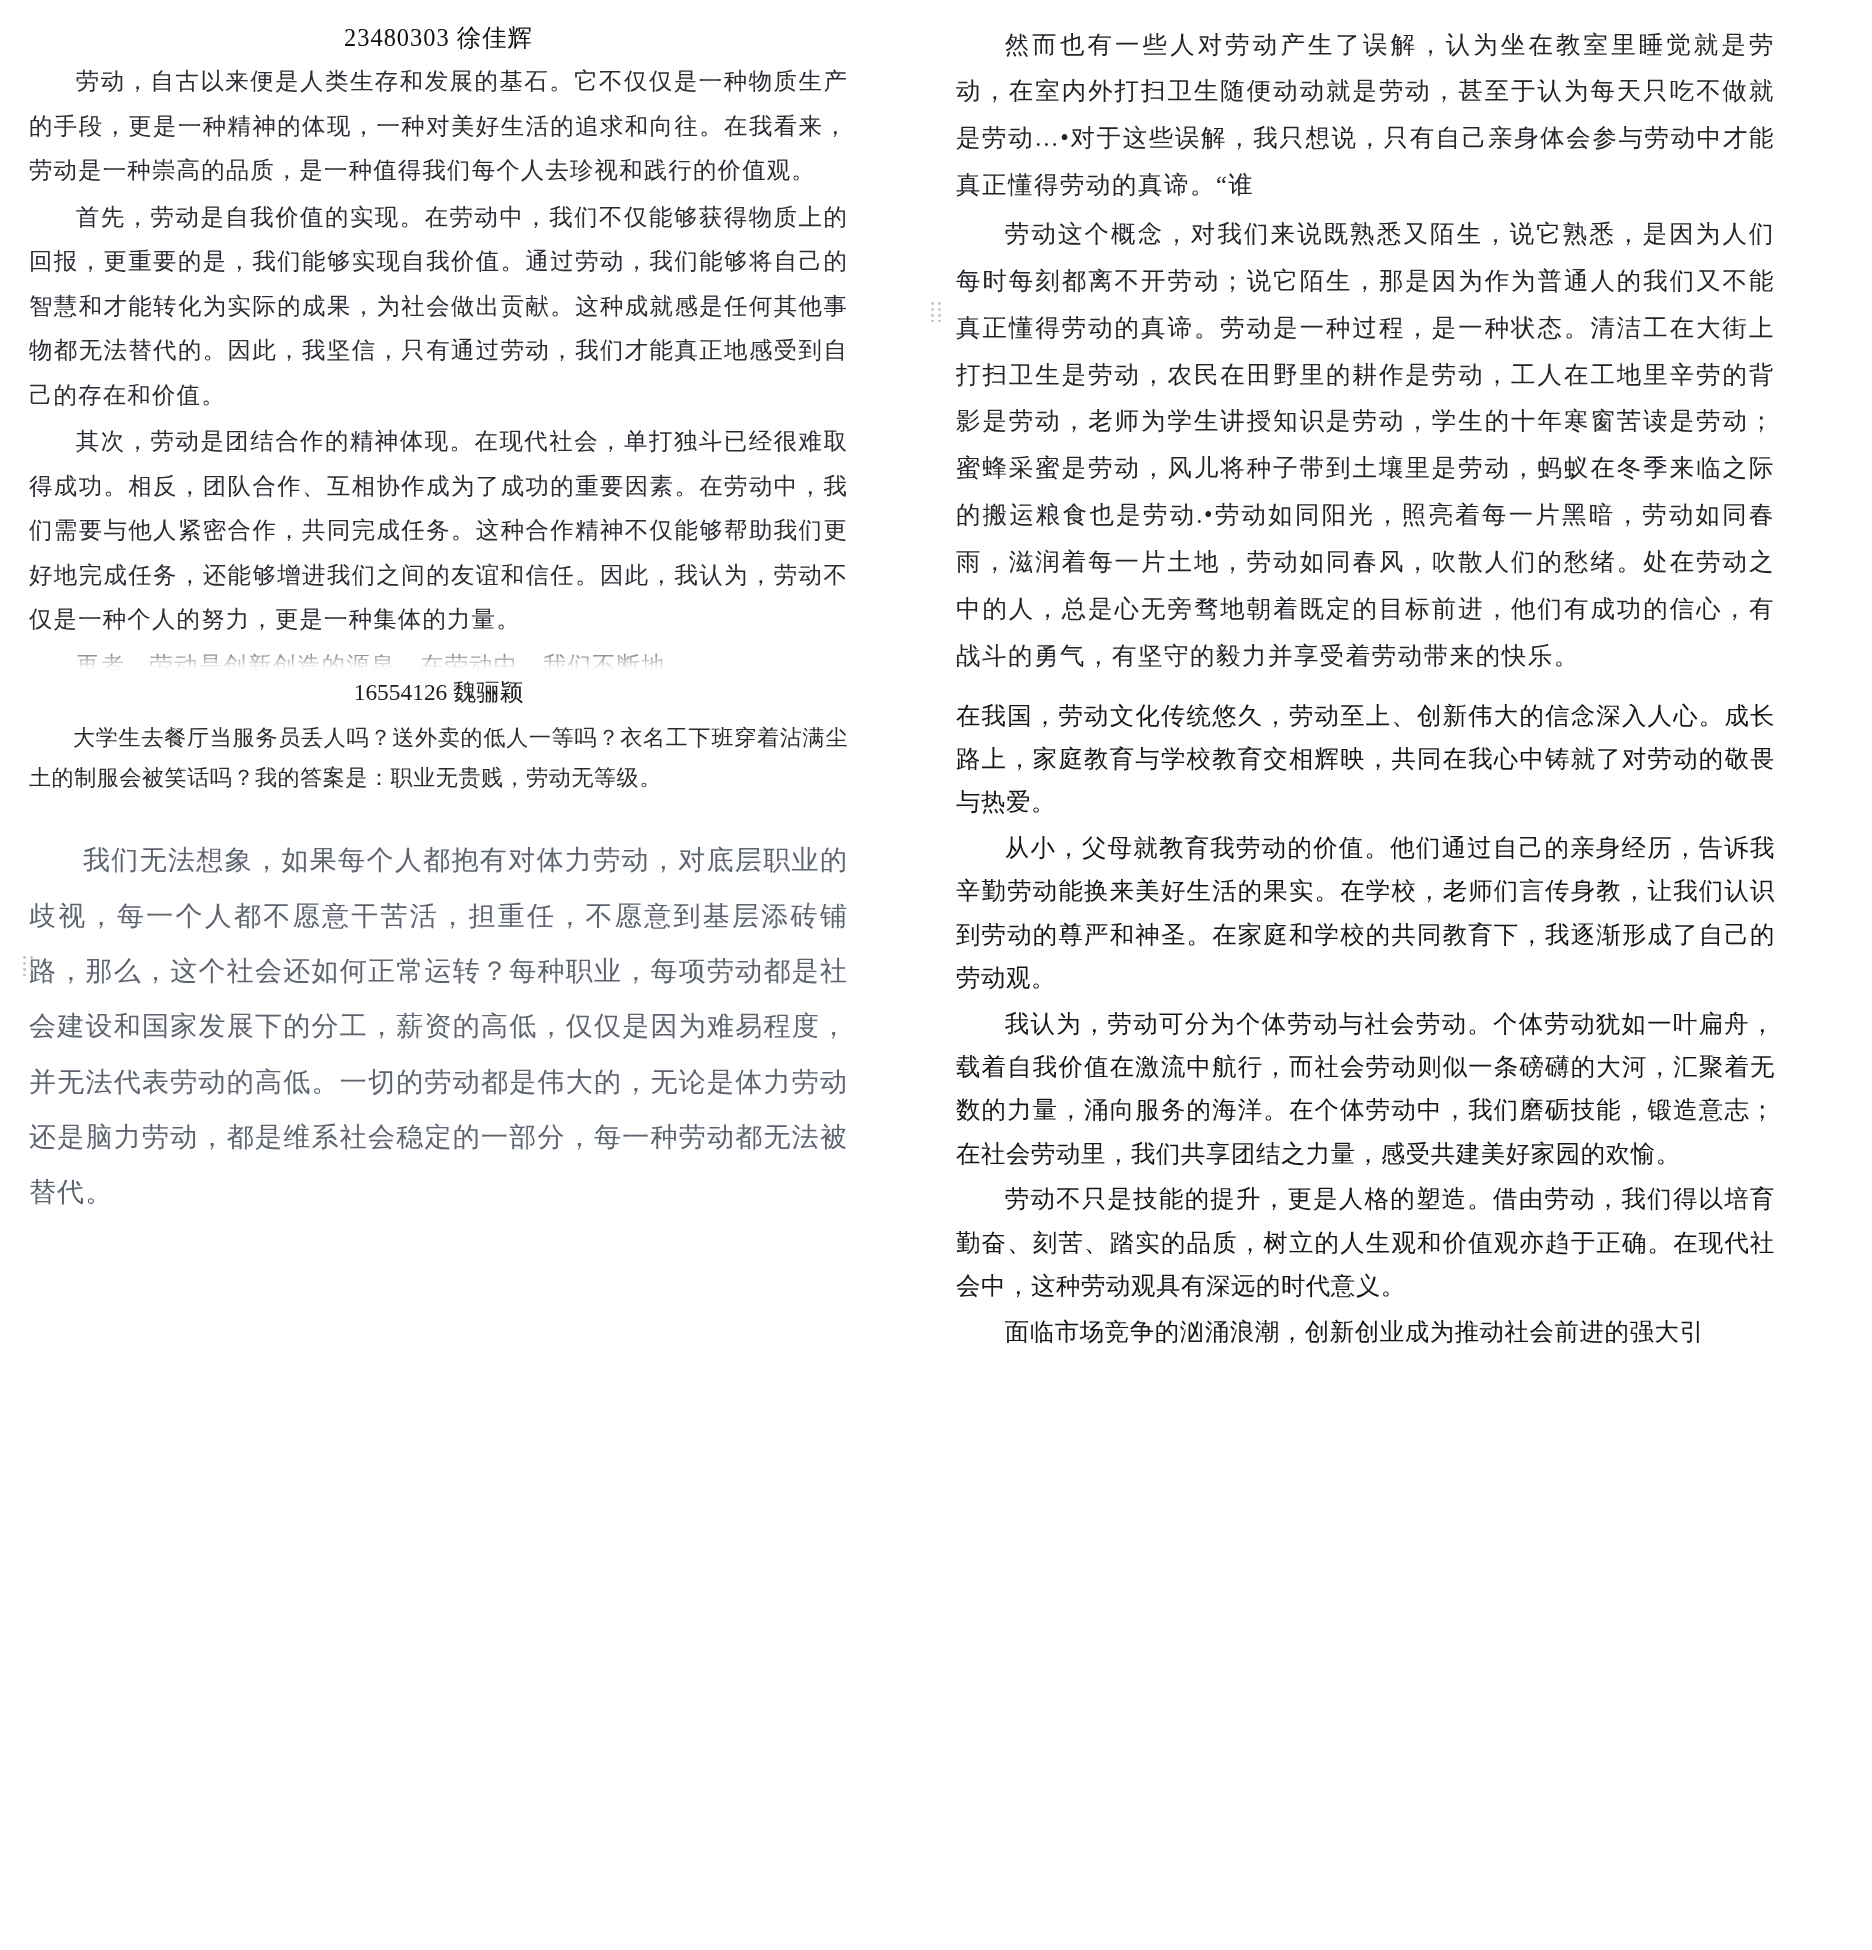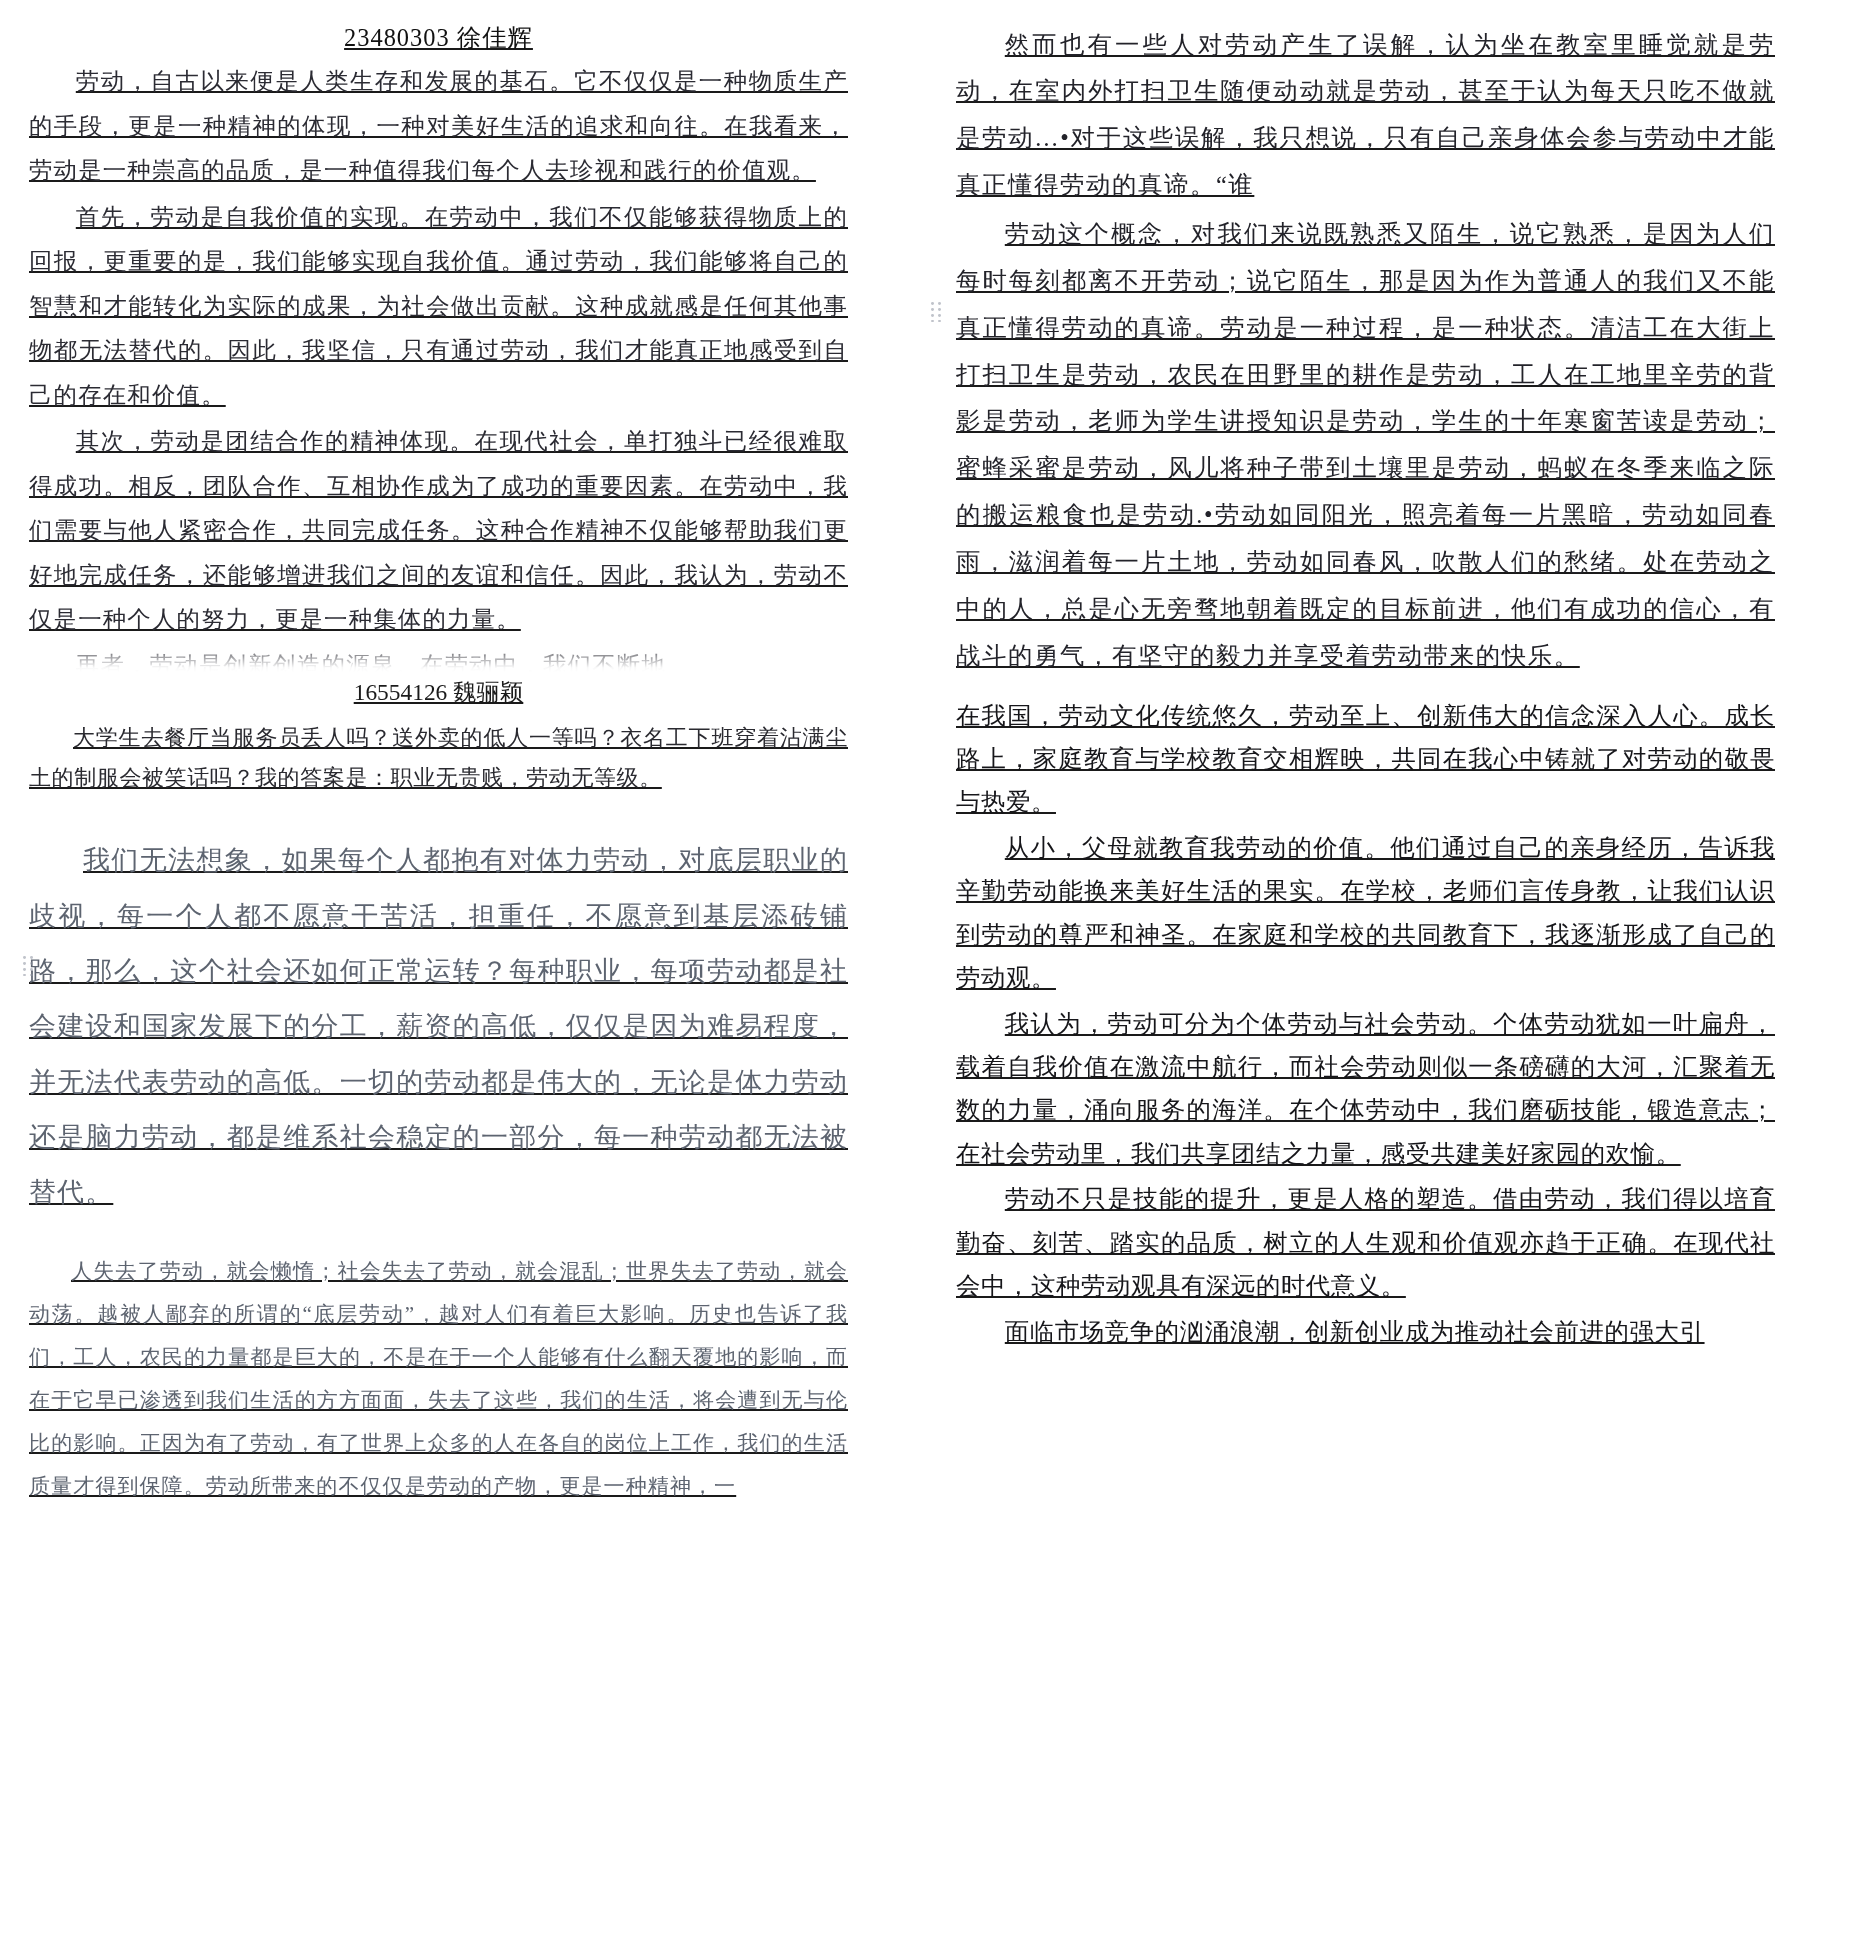--- a/index.html
+++ b/index.html
@@ -20,21 +20,20 @@
     width: 1872px;
     height: 1950px;
     background: #fff;
   }
   .col {
     position: absolute;
     top: 0;
     width: 819px;
     height: 1570px;
     overflow: hidden;
-    text-decoration: underline;
   }
   .col-left { left: 29px; }
   .col-right { left: 956px; }
 
   .doc-title {
     text-align: center;
     font-size: 24.4px;
     font-family: "Liberation Serif", serif;
     color: #111;
     margin: 21.5px 0 5.9px 0;
@@ -164,23 +163,20 @@
 
     <div class="sec-b serif-body">
       <div class="sec-b-title">16554126 魏骊颖</div>
       <p class="para">大学生去餐厅当服务员丢人吗？送外卖的低人一等吗？衣名工下班穿着沾满尘土的制服会被笑话吗？我的答案是：职业无贵贱，劳动无等级。</p>
     </div>
 
     <div class="sec-c serif-body" style="margin-top:35px;">
       <p class="para">我们无法想象，如果每个人都抱有对体力劳动，对底层职业的歧视，每一个人都不愿意干苦活，担重任，不愿意到基层添砖铺路，那么，这个社会还如何正常运转？每种职业，每项劳动都是社会建设和国家发展下的分工，薪资的高低，仅仅是因为难易程度，并无法代表劳动的高低。一切的劳动都是伟大的，无论是体力劳动还是脑力劳动，都是维系社会稳定的一部分，每一种劳动都无法被替代。</p>
     </div>
 
-    <div class="sec-d serif-body" style="margin-top:29px;">
-      <p class="para">人失去了劳动，就会懒惰；社会失去了劳动，就会混乱；世界失去了劳动，就会动荡。越被人鄙弃的所谓的“底层劳动”，越对人们有着巨大影响。历史也告诉了我们，工人，农民的力量都是巨大的，不是在于一个人能够有什么翻天覆地的影响，而在于它早已渗透到我们生活的方方面面，失去了这些，我们的生活，将会遭到无与伦比的影响。正因为有了劳动，有了世界上众多的人在各自的岗位上工作，我们的生活质量才得到保障。劳动所带来的不仅仅是劳动的产物，更是一种精神，一</p>
-    </div>
 
   </div>
 
   <div class="col col-right">
 
     <div class="sec-r1 serif-body" style="margin-top:21.5px;">
       <p class="para" style="margin-top:21.5px;">然而也有一些人对劳动产生了误解，认为坐在教室里睡觉就是劳动，在室内外打扫卫生随便动动就是劳动，甚至于认为每天只吃不做就是劳动…•对于这些误解，我只想说，只有自己亲身体会参与劳动中才能真正懂得劳动的真谛。“谁</p>
       <p class="para">劳动这个概念，对我们来说既熟悉又陌生，说它熟悉，是因为人们每时每刻都离不开劳动；说它陌生，那是因为作为普通人的我们又不能真正懂得劳动的真谛。劳动是一种过程，是一种状态。清洁工在大街上打扫卫生是劳动，农民在田野里的耕作是劳动，工人在工地里辛劳的背影是劳动，老师为学生讲授知识是劳动，学生的十年寒窗苦读是劳动；蜜蜂采蜜是劳动，风儿将种子带到土壤里是劳动，蚂蚁在冬季来临之际的搬运粮食也是劳动.•劳动如同阳光，照亮着每一片黑暗，劳动如同春雨，滋润着每一片土地，劳动如同春风，吹散人们的愁绪。处在劳动之中的人，总是心无旁骛地朝着既定的目标前进，他们有成功的信心，有战斗的勇气，有坚守的毅力并享受着劳动带来的快乐。</p>
     </div>
 

